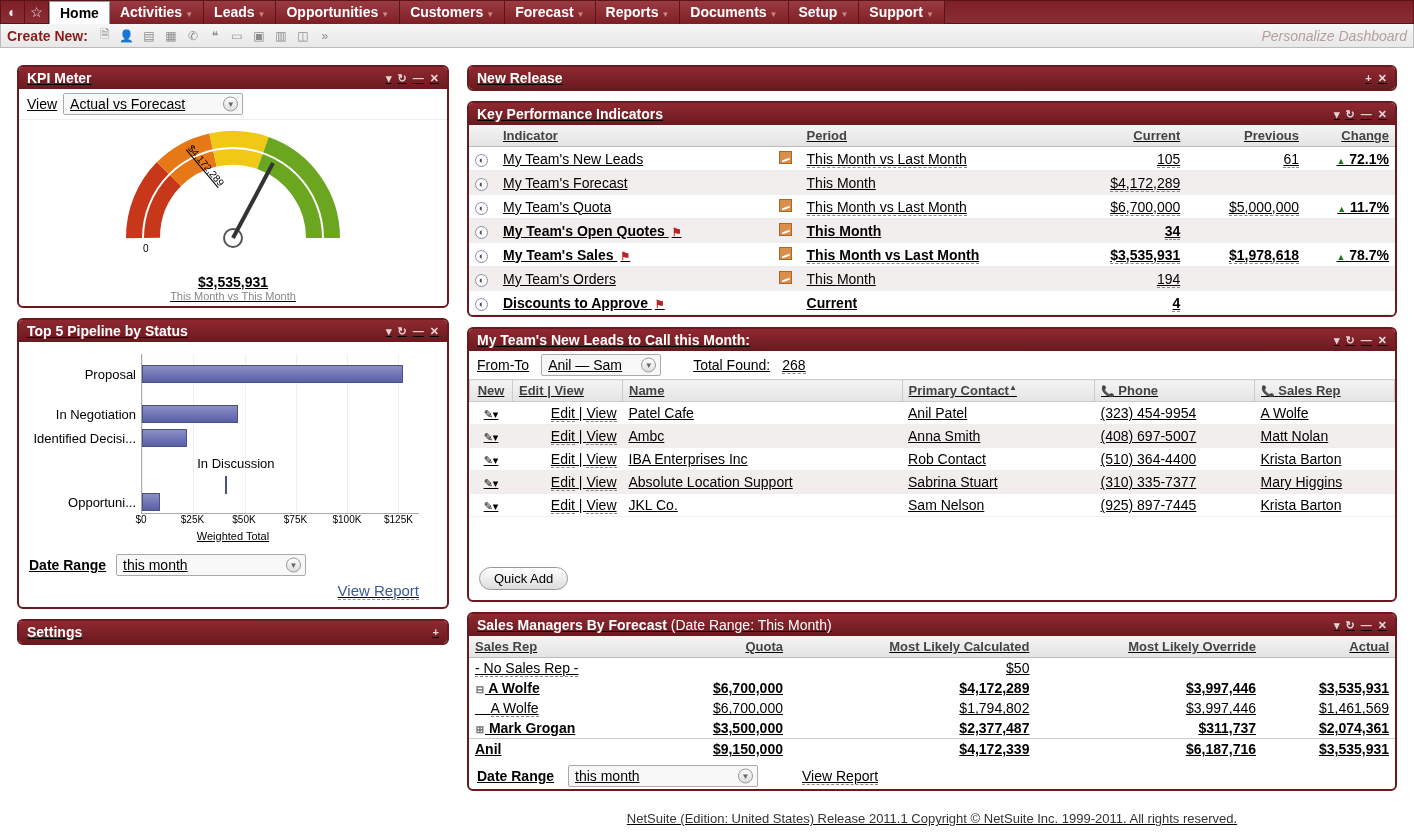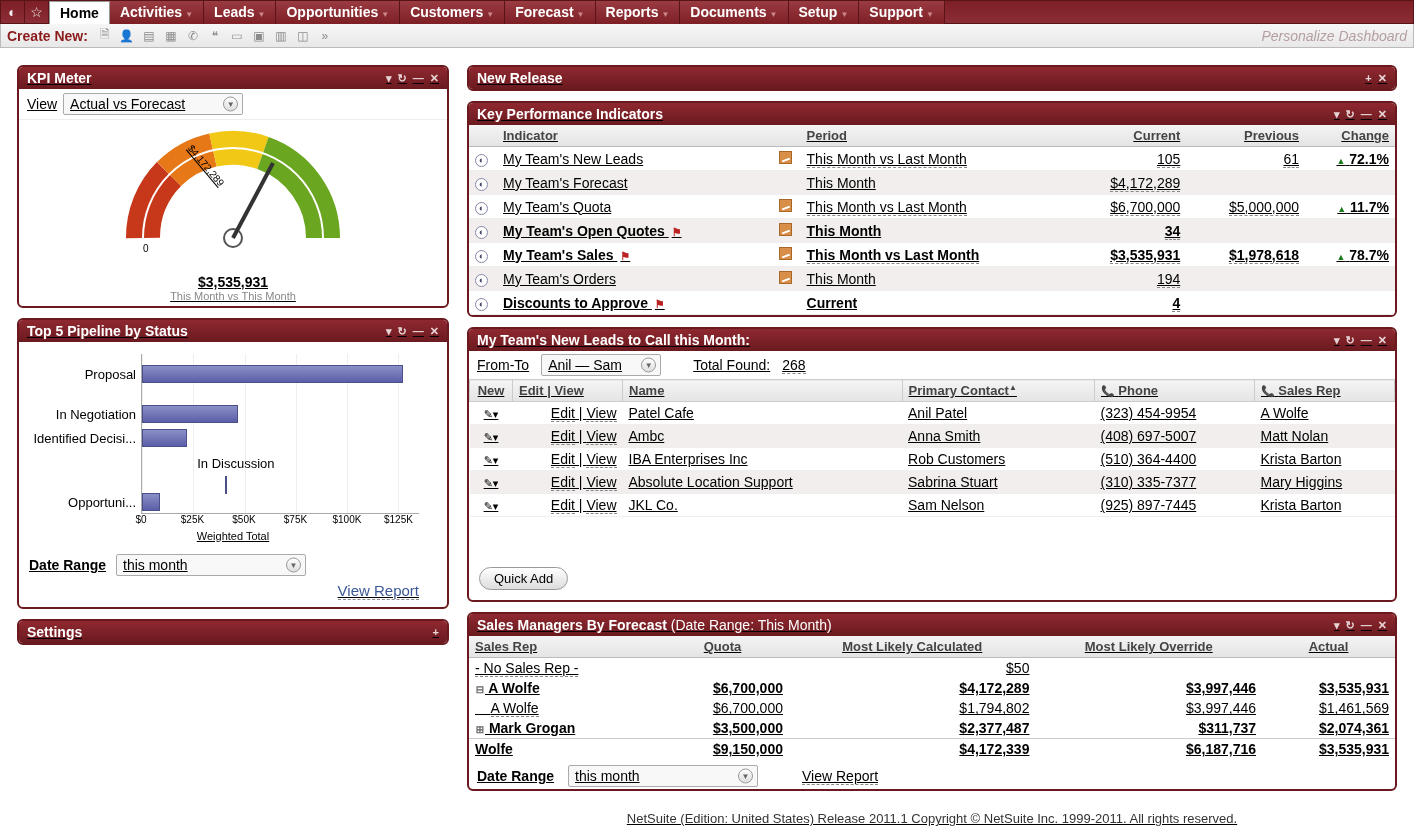--- a/index.html
+++ b/index.html
@@ -70,21 +70,21 @@
 .grid th { background:linear-gradient(#f4f4f4,#e4e4e4); border:1px solid #ccc; padding:3px 6px; text-align:left; font-size:13px; color:#444; }
 .grid td { padding:3px 6px; font-size:14px; border-bottom:1px solid #eee; }
 .grid tr.alt td { background:#f3eeee; }
 .grid .ph-ico { color:#b7945a; font-size:11px; }
 .grid .edit-ico { font-size:11px; }
 .quick-add { margin:10px; }
 .quick-add button { background:linear-gradient(#fff,#ddd); border:1px solid #999; border-radius:12px; padding:3px 14px; font-size:13px; cursor:pointer; }
 
 
 table.sm { width:100%; border-collapse:collapse; }
-.sm th { background:linear-gradient(#f4f4f4,#e4e4e4); border-bottom:1px solid #bbb; padding:3px 6px; text-align:center; font-size:13px; color:#444; }
+.sm th { background:linear-gradient(#f4f4f4,#e4e4e4); border-bottom:1px solid #bbb; padding:3px 6px; text-align:right; font-size:13px; color:#444; }
 .sm th:first-child { text-align:left; }
 .sm td { padding:2px 6px; font-size:14px; }
 .sm td.r { text-align:right; }
 .sm tr.bold td { font-weight:bold; }
 .sm tr.total td { font-weight:bold; border-top:1px solid #ccc; }
 .sm .tree { display:inline-block; width:10px; text-align:center; font-size:10px; color:#666; }
 .sm-daterange { display:flex; align-items:center; gap:14px; padding:6px 8px 2px; font-size:14px; }
 
 .footer { text-align:center; font-size:13px; color:#333; padding:10px 0; }
 
@@ -389,21 +389,21 @@
               <td style="text-align:right"><a href="#" style="border-bottom:1px dashed #888;color:#000;">Edit</a> | <a href="#" style="border-bottom:1px dashed #888;color:#000;">View</a></td>
               <td>Ambc</td>
               <td>Anna Smith</td>
               <td>(408) 697-5007</td>
               <td>Matt Nolan</td>
             </tr>
             <tr>
               <td style="text-align:center"><span class="edit-ico">✎▾</span></td>
               <td style="text-align:right"><a href="#" style="border-bottom:1px dashed #888;color:#000;">Edit</a> | <a href="#" style="border-bottom:1px dashed #888;color:#000;">View</a></td>
               <td>IBA Enterprises Inc</td>
-              <td>Rob Customers</td>
+              <td>Rob Contact</td>
               <td>(510) 364-4400</td>
               <td>Krista Barton</td>
             </tr>
             <tr class="alt">
               <td style="text-align:center"><span class="edit-ico">✎▾</span></td>
               <td style="text-align:right"><a href="#" style="border-bottom:1px dashed #888;color:#000;">Edit</a> | <a href="#" style="border-bottom:1px dashed #888;color:#000;">View</a></td>
               <td>Absolute Location Support</td>
               <td>Sabrina Stuart</td>
               <td>(310) 335-7377</td>
               <td>Mary Higgins</td>
@@ -463,21 +463,21 @@
               <td class="r">$1,461,569</td>
             </tr>
             <tr class="bold">
               <td><span class="tree">⊞</span> Mark Grogan</td>
               <td class="r">$3,500,000</td>
               <td class="r">$2,377,487</td>
               <td class="r">$311,737</td>
               <td class="r">$2,074,361</td>
             </tr>
             <tr class="total">
-              <td>Wolfe</td>
+              <td>Anil</td>
               <td class="r">$9,150,000</td>
               <td class="r">$4,172,339</td>
               <td class="r">$6,187,716</td>
               <td class="r">$3,535,931</td>
             </tr>
           </tbody>
       </table>
       <div class="sm-daterange">
         <b>Date Range</b>
         <div class="select-like" style="min-width:190px;">

